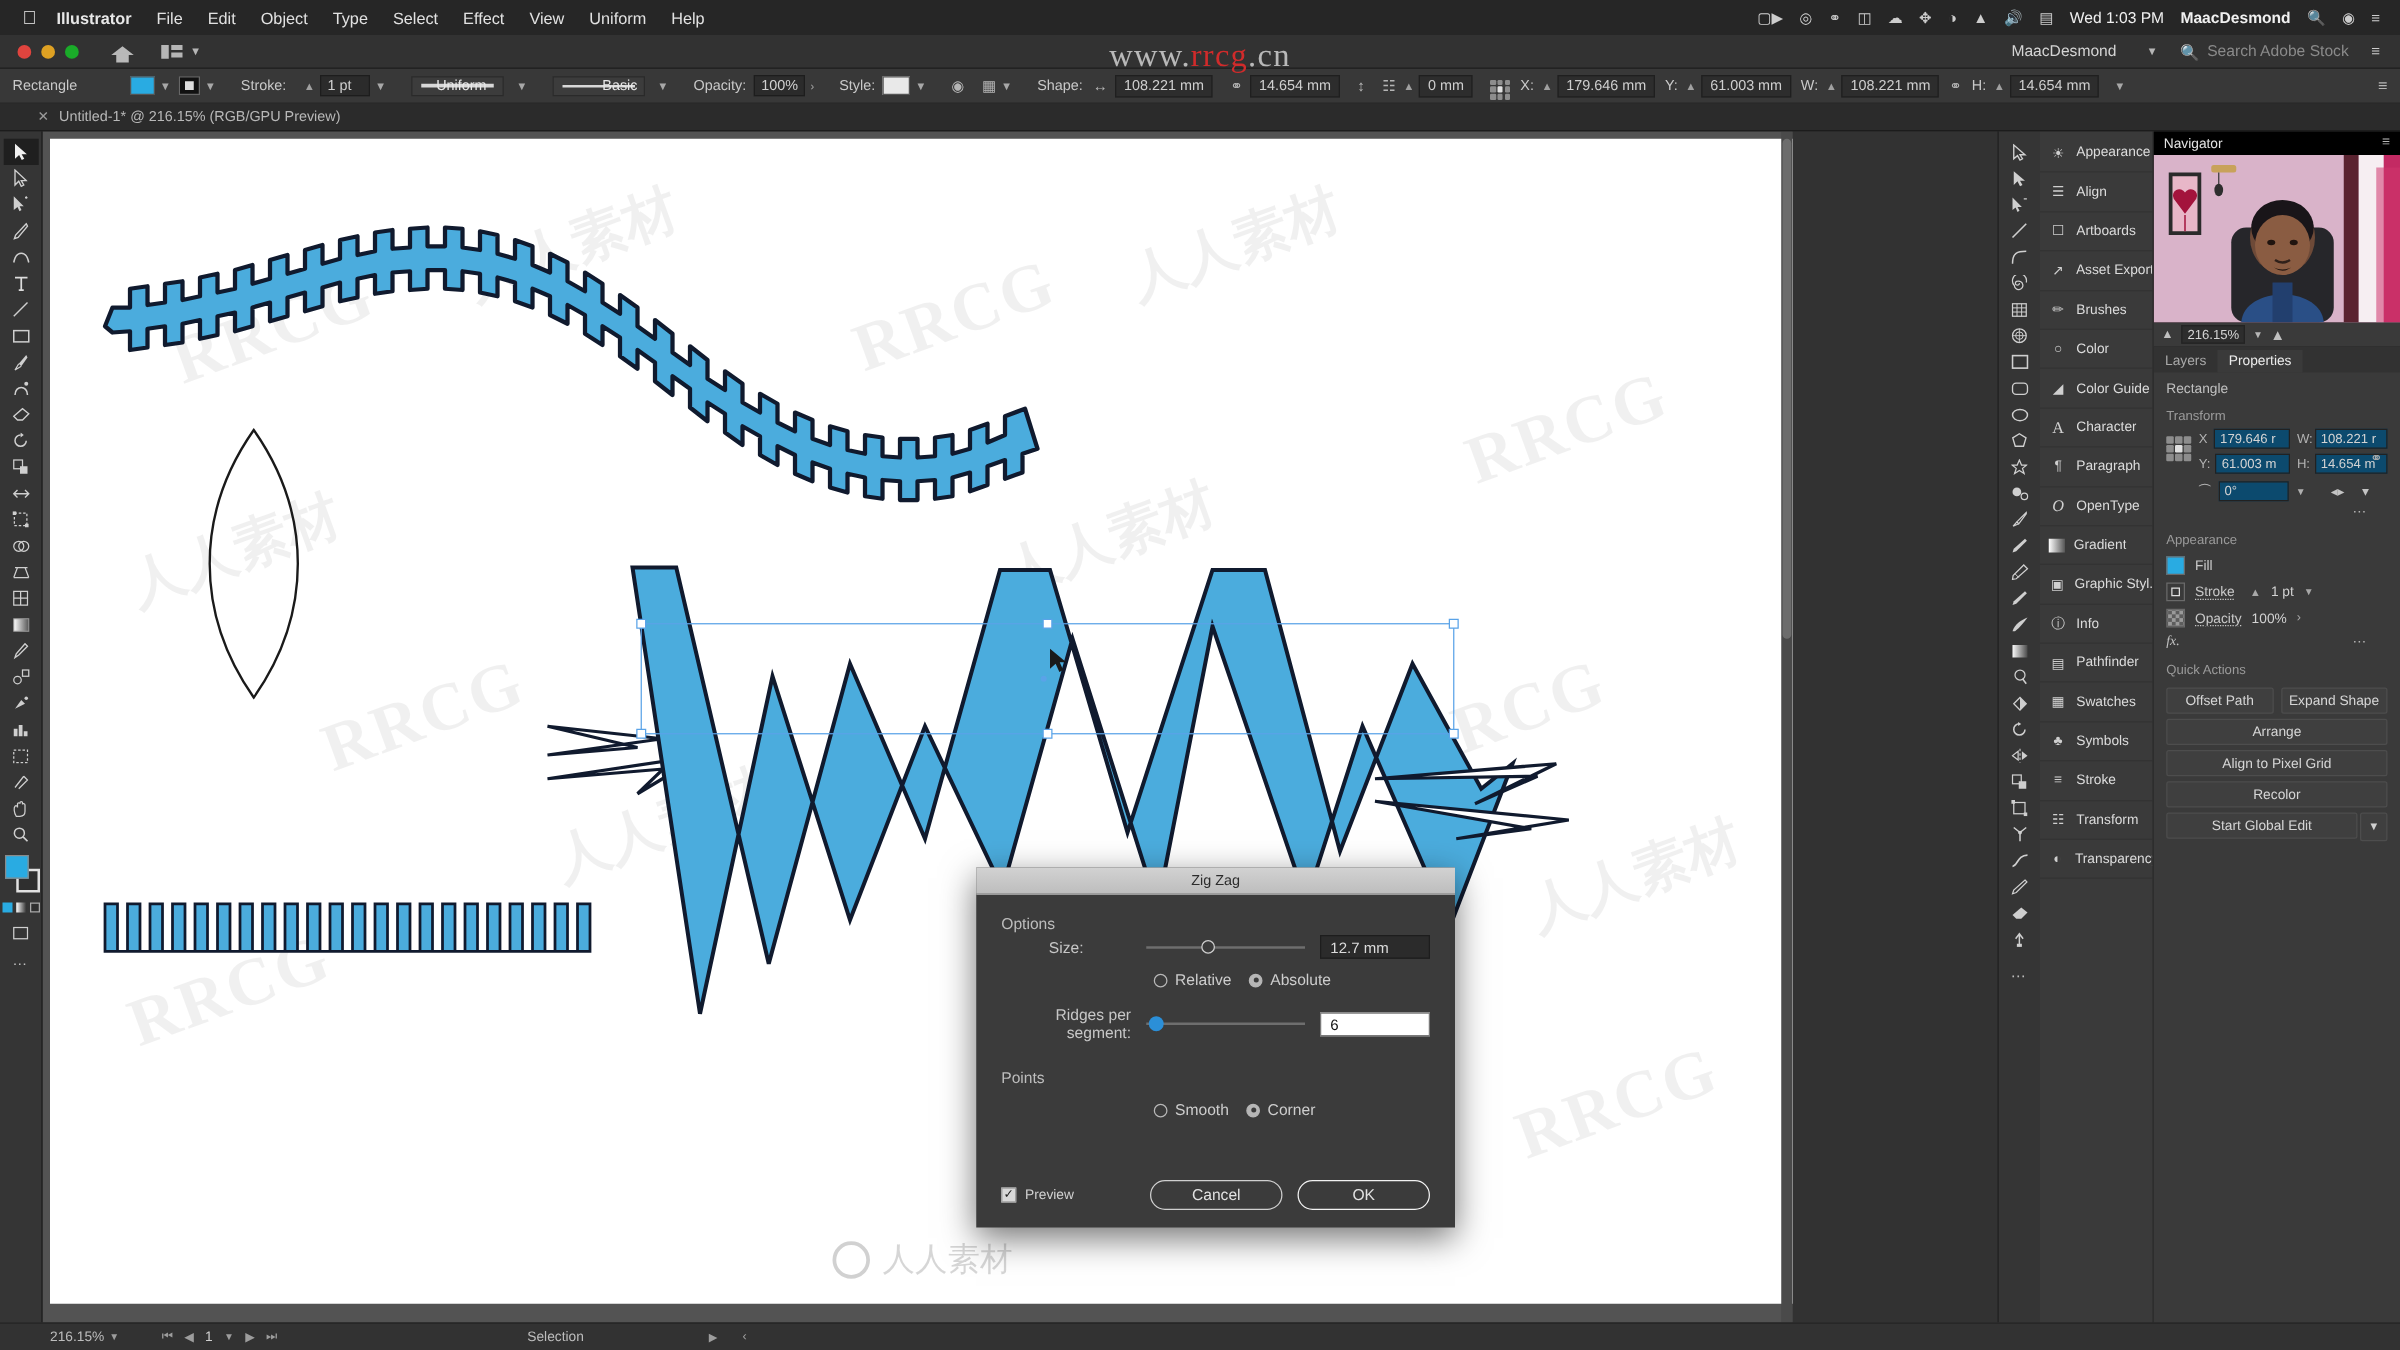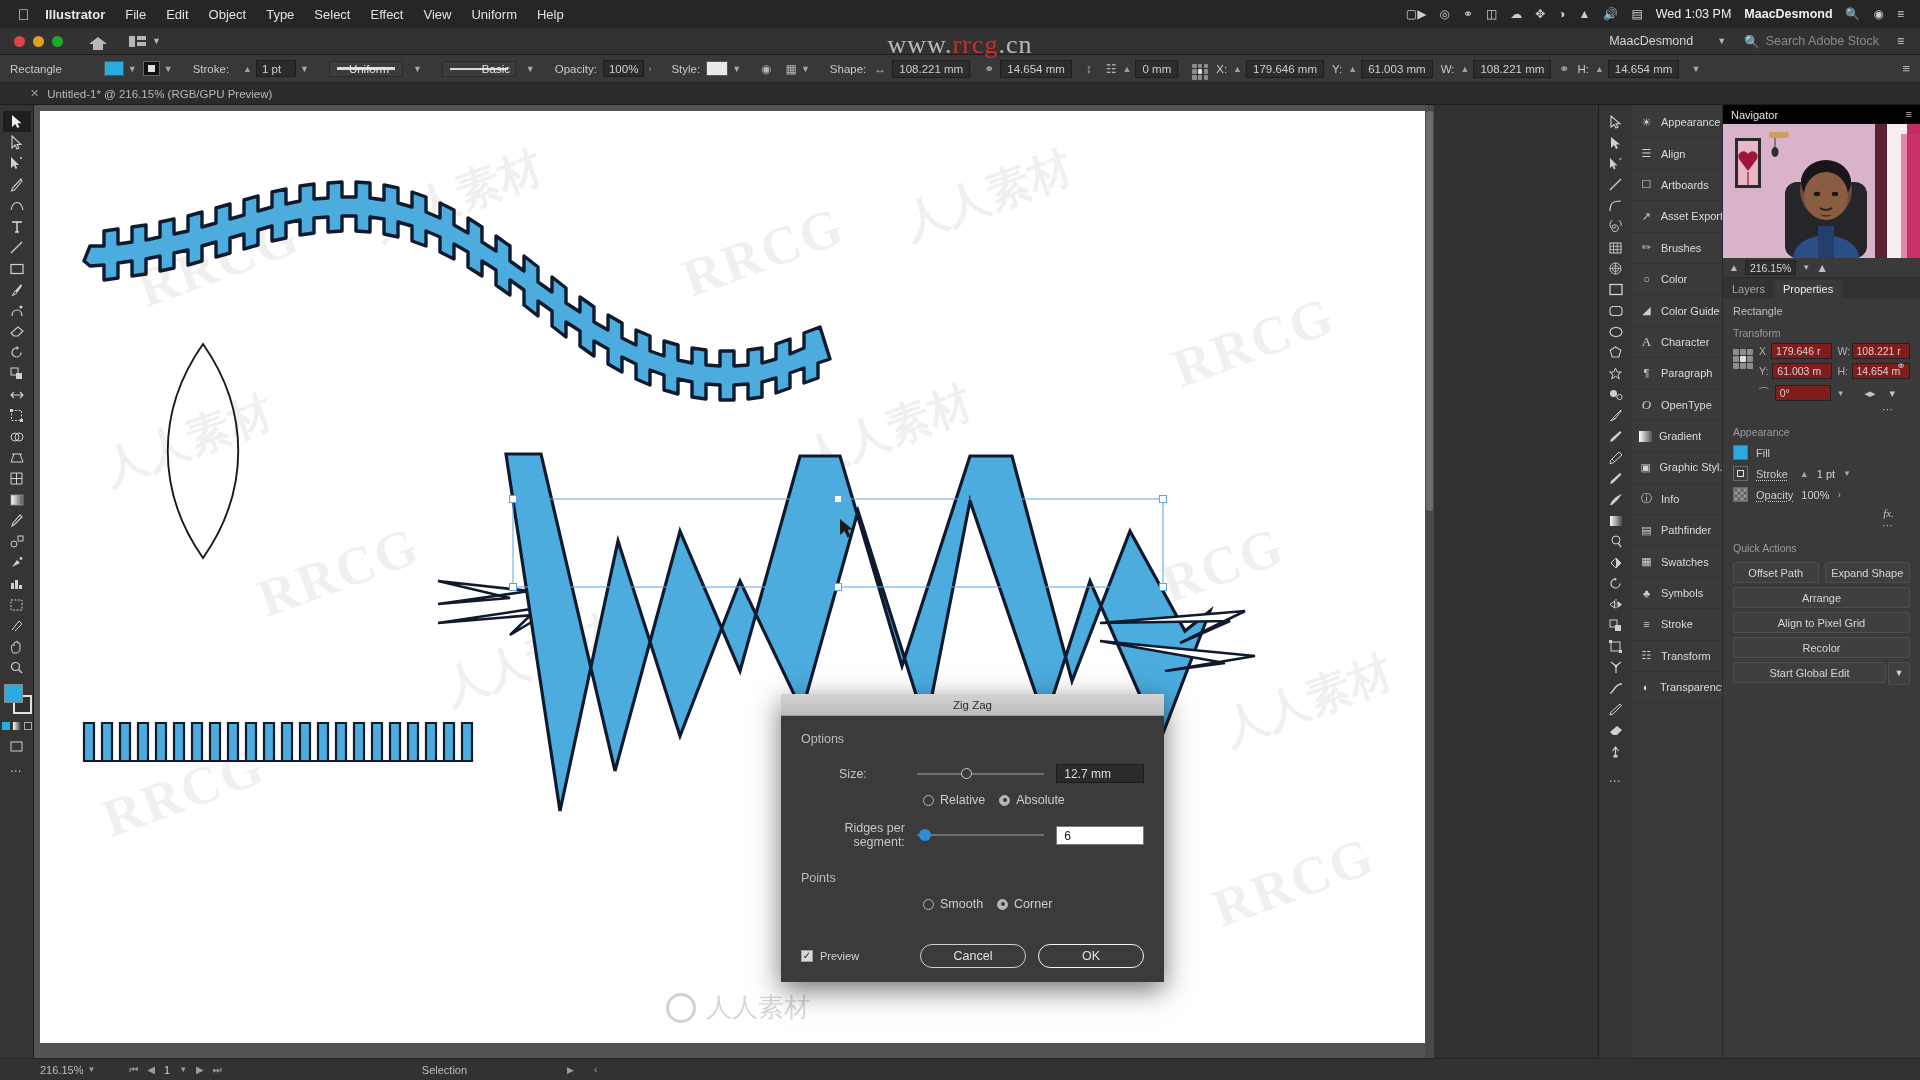--- a/index.html
+++ b/index.html
@@ -139,21 +139,21 @@
     position: absolute; left: 781px; top: 694px; width: 383px; height: 288px;
     background: #3b3b3b; z-index: 90;
     box-shadow: 0 8px 26px rgba(0,0,0,.55);
   }
   .dlg-title {
     height: 22px; background: linear-gradient(#d2d2d2,#bdbdbd);
     display:flex; align-items:center; justify-content:center;
     font-size: 11.5px; color: #2c2c2c; border-bottom:1px solid #9a9a9a;
   }
   .dlg-body { padding: 16px 20px 0 20px; color: #c8c8c8; font-size: 12.5px; position:relative; }
-  .dlg-sec { color:#bdbdbd; font-size:12.5px; margin-bottom: 18px; }
+  .dlg-sec { color:#bdbdbd; font-size:12.5px; margin-bottom: 2px; }
   .dlg-row { display:flex; align-items:center; margin-bottom: 10px; }
   .dlg-lbl { text-align:right; font-size:12.5px; color:#c7c7c7; }
   .slider { position:relative; height: 14px; display:flex; align-items:center; }
   .slider .track { position:absolute; left:0; right:0; height:2px; background:#6e6e6e; }
   .slider .knob-o {
     position:absolute; width:11px; height:11px; border-radius:50%;
     border: 1.6px solid #cfcfcf; background: #3b3b3b;
   }
   .slider .knob-f {
     position:absolute; width:12px; height:12px; border-radius:50%; background:#2b8fd8;
@@ -208,21 +208,21 @@
   .ptab.on { background:#3a3a3a; color:#ececec; }
   .p-objname { font-size:11px; color:#c0c0c0; padding: 7px 10px 4px 10px; }
   .p-sec { font-size:10.5px; color:#9b9b9b; padding: 6px 10px 4px 10px; }
   .xf-grid { display:flex; padding: 0 10px 4px 10px; gap: 6px; align-items:flex-start;}
   .anchor9 { width:20px; height:20px; display:grid; grid-template-columns:repeat(3,1fr); gap:1.5px; margin-top:6px;}
   .anchor9 i { background:#8d8d8d; border-radius:1px; }
   .anchor9 i.c { background:#e0e0e0; }
   .xf-cols { flex:1; display:grid; grid-template-columns: 1fr 1fr; gap: 4px 6px; }
   .xf-cell { display:flex; align-items:center; gap:4px; }
   .xf-lbl { font-size:10.5px; color:#b2b2b2; width:10px; }
-  .xf-in { background:#7f1d1d; border:1px solid #212121; height:16px; line-height:15px; font-size:10.5px; color:#d3d3d3; padding:0 4px; width: 100%; }
+  .xf-in { background:#0c4a6e; border:1px solid #212121; height:16px; line-height:15px; font-size:10.5px; color:#d3d3d3; padding:0 4px; width: 100%; }
   .ap-row { display:flex; align-items:center; gap:8px; padding: 3px 10px; font-size:11px; color:#c9c9c9; }
   .ap-sw { width:15px; height:15px; border:1px solid #6a6a6a; }
   .ap-sw.fill { background:#29abe2; }
   .ap-sw.stroke { background:#3a3a3a; display:flex;align-items:center;justify-content:center;}
   .ap-sw.stroke i { display:block; width:7px; height:7px; border:1.5px solid #e0e0e0;}
   .ap-sw.op { background: repeating-conic-gradient(#9a9a9a 0% 25%, #5d5d5d 0% 50%) 50% / 6px 6px; }
   .ul { text-decoration: underline; text-decoration-style: dotted; text-underline-offset: 2px; }
   .qa-btn {
     background:#3f3f3f; border:1px solid #4d4d4d; color:#d6d6d6; font-size:11px;
     height:21px; line-height:20px; text-align:center; margin: 4px 10px; border-radius:2px;
@@ -1130,21 +1130,21 @@
       <span style="color:#a8a8a8;font-size:9px;margin-left:4px;">▲</span>
       <span style="color:#d2d2d2;">1 pt</span>
       <span style="color:#a8a8a8;font-size:8px;">▼</span>
     </div>
     <div class="ap-row">
       <span class="ap-sw op"></span>
       <span class="ul">Opacity</span>
       <span style="color:#d2d2d2;">100%</span>
       <span style="color:#a8a8a8;font-size:10px;">›</span>
     </div>
-    <div style="display:flex;align-items:flex-end;padding:2px 26px 0 10px;flex-direction:column;">
+    <div style="display:flex;align-items:flex-start;padding:2px 26px 0 10px;">
       <span style="color:#c2c2c2;font-size:11px;font-style:italic;font-family:'Liberation Serif',serif;">fx.</span>
       <span style="margin-left:auto;color:#b5b5b5;font-size:11px;letter-spacing:1px;">⋯</span>
     </div>
 
     <div class="p-sec" style="padding-top:10px;">Quick Actions</div>
     <div class="qa-2">
       <span class="qa-btn">Offset Path</span>
       <span class="qa-btn">Expand Shape</span>
     </div>
     <div class="qa-btn">Arrange</div>

